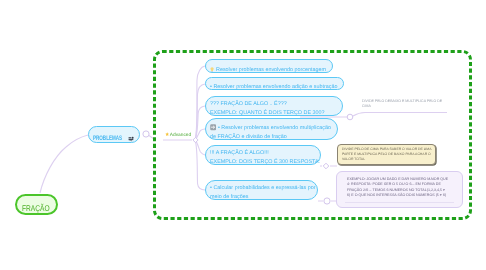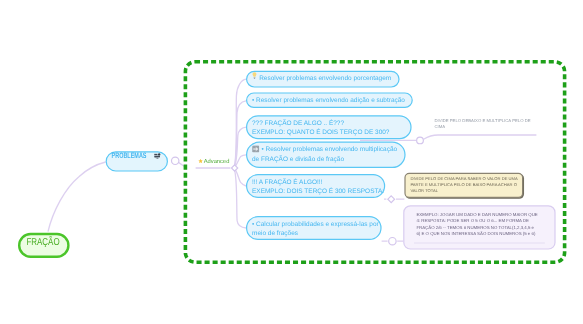--- a/index.html
+++ b/index.html
@@ -1,20 +1,20 @@
 <!DOCTYPE html>
 <html><head>
 <meta charset="utf-8">
 <style>
   html,body{margin:0;padding:0;width:486px;height:270px;background:#ffffff;overflow:hidden;}
   body{font-family:"Liberation Sans",sans-serif;-webkit-font-smoothing:antialiased;text-rendering:geometricPrecision;}
   .canvas{position:relative;width:486px;height:270px;background:#ffffff;}
   svg.links{position:absolute;left:0;top:0;width:486px;height:270px;pointer-events:none;}
 
-  .bubble{position:absolute;box-sizing:border-box;display:flex;align-items:flex-start;
+  .bubble{position:absolute;box-sizing:border-box;display:flex;align-items:flex-end;
           border-radius:999px;white-space:nowrap;}
 
   .root{left:15px;top:194px;width:43px;height:21px;border:2px solid #4bc52a;
         background:#ecfde3;border-radius:12px;justify-content:center;}
   .root .lbl{color:#4caf28;font-size:8.3px;display:inline-block;width:29px;text-align:left;}
   .root .lbl>i{font-style:normal;display:inline-block;transform:scaleX(0.80);transform-origin:left center;white-space:nowrap;}
 
   .lvl1{left:88px;top:126px;width:52px;height:17px;border:1.3px solid #5bc8f5;
         background:#e3f5fd;border-radius:10px;justify-content:center;gap:4px;}
   .noteic{display:inline-block;width:6.2px;height:6.2px;line-height:0;flex:0 0 auto;}

